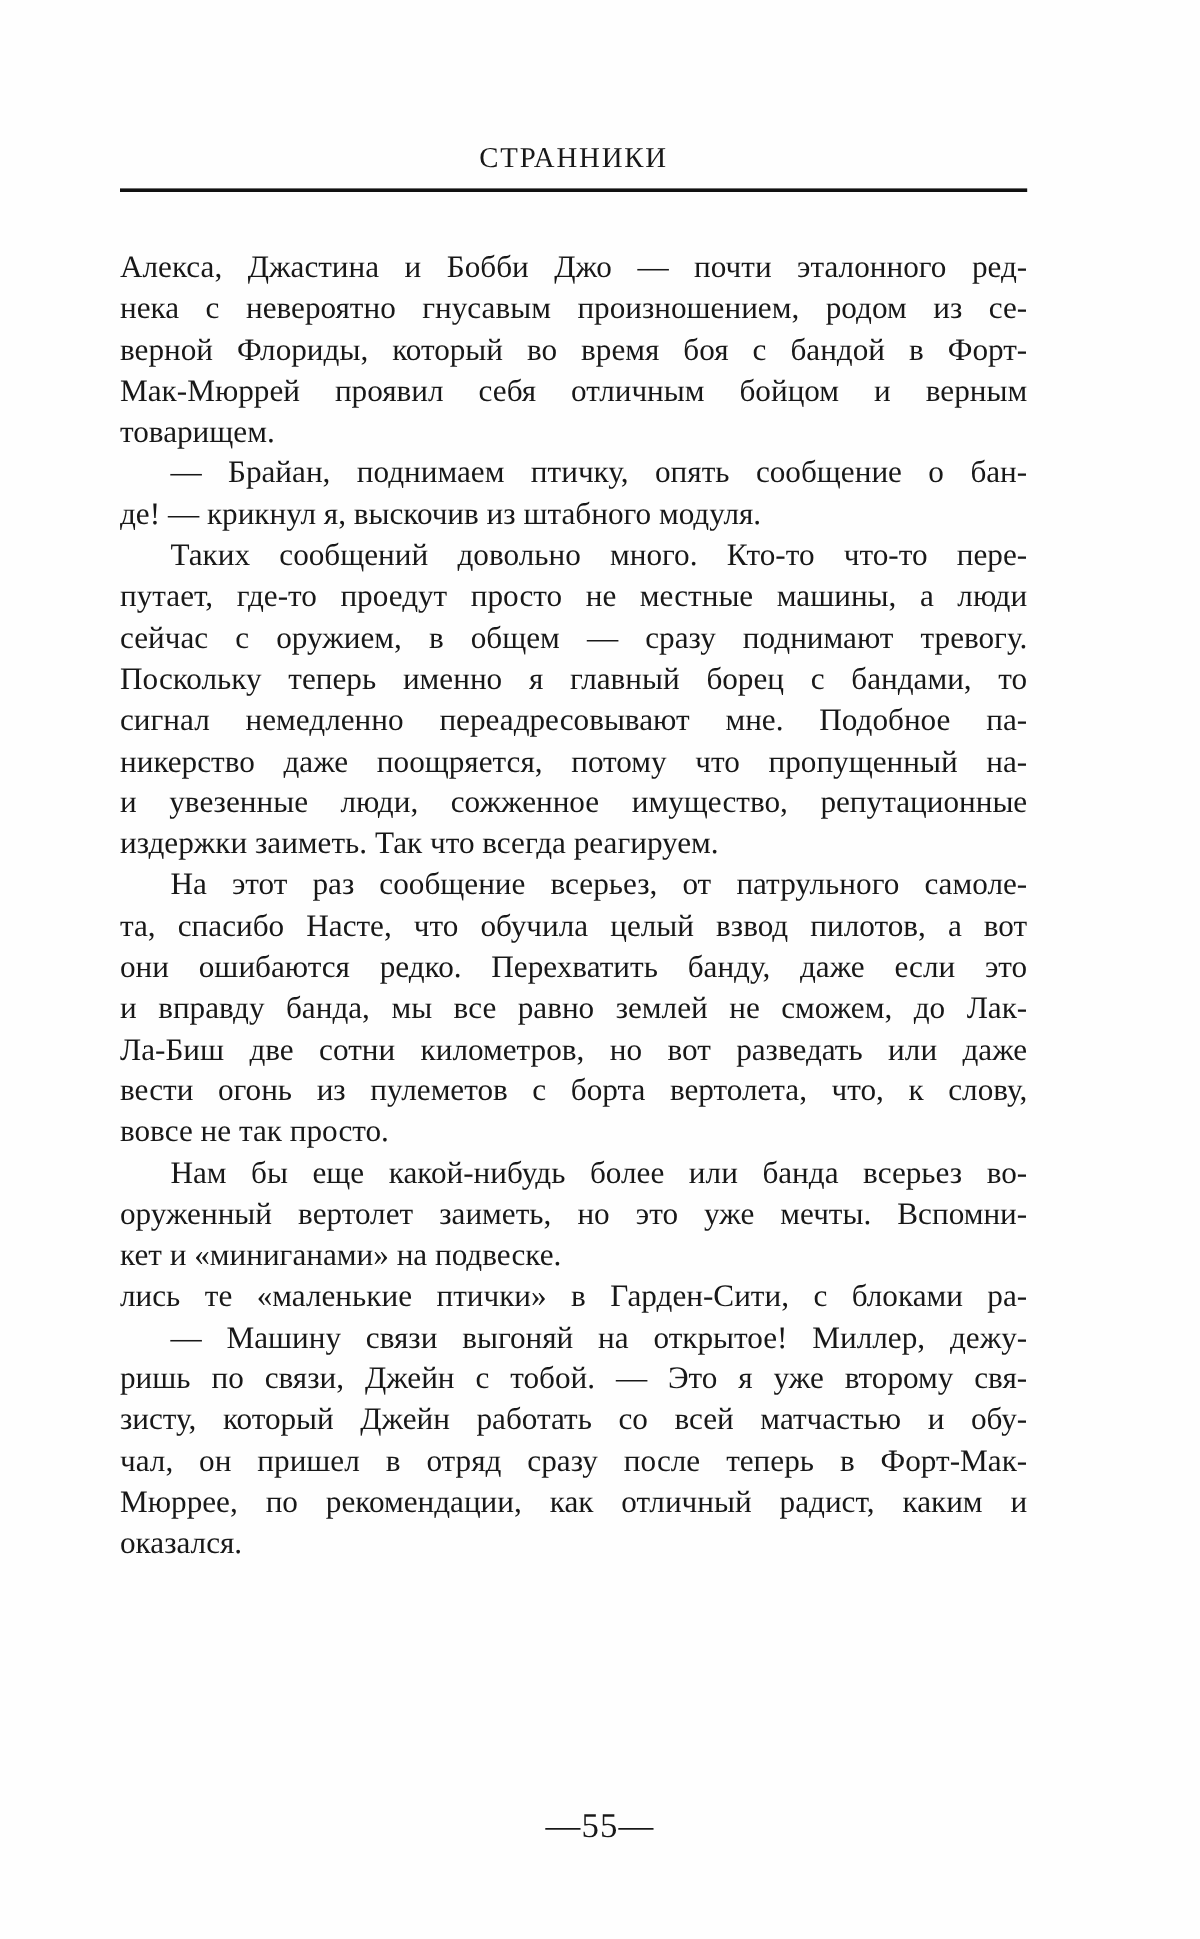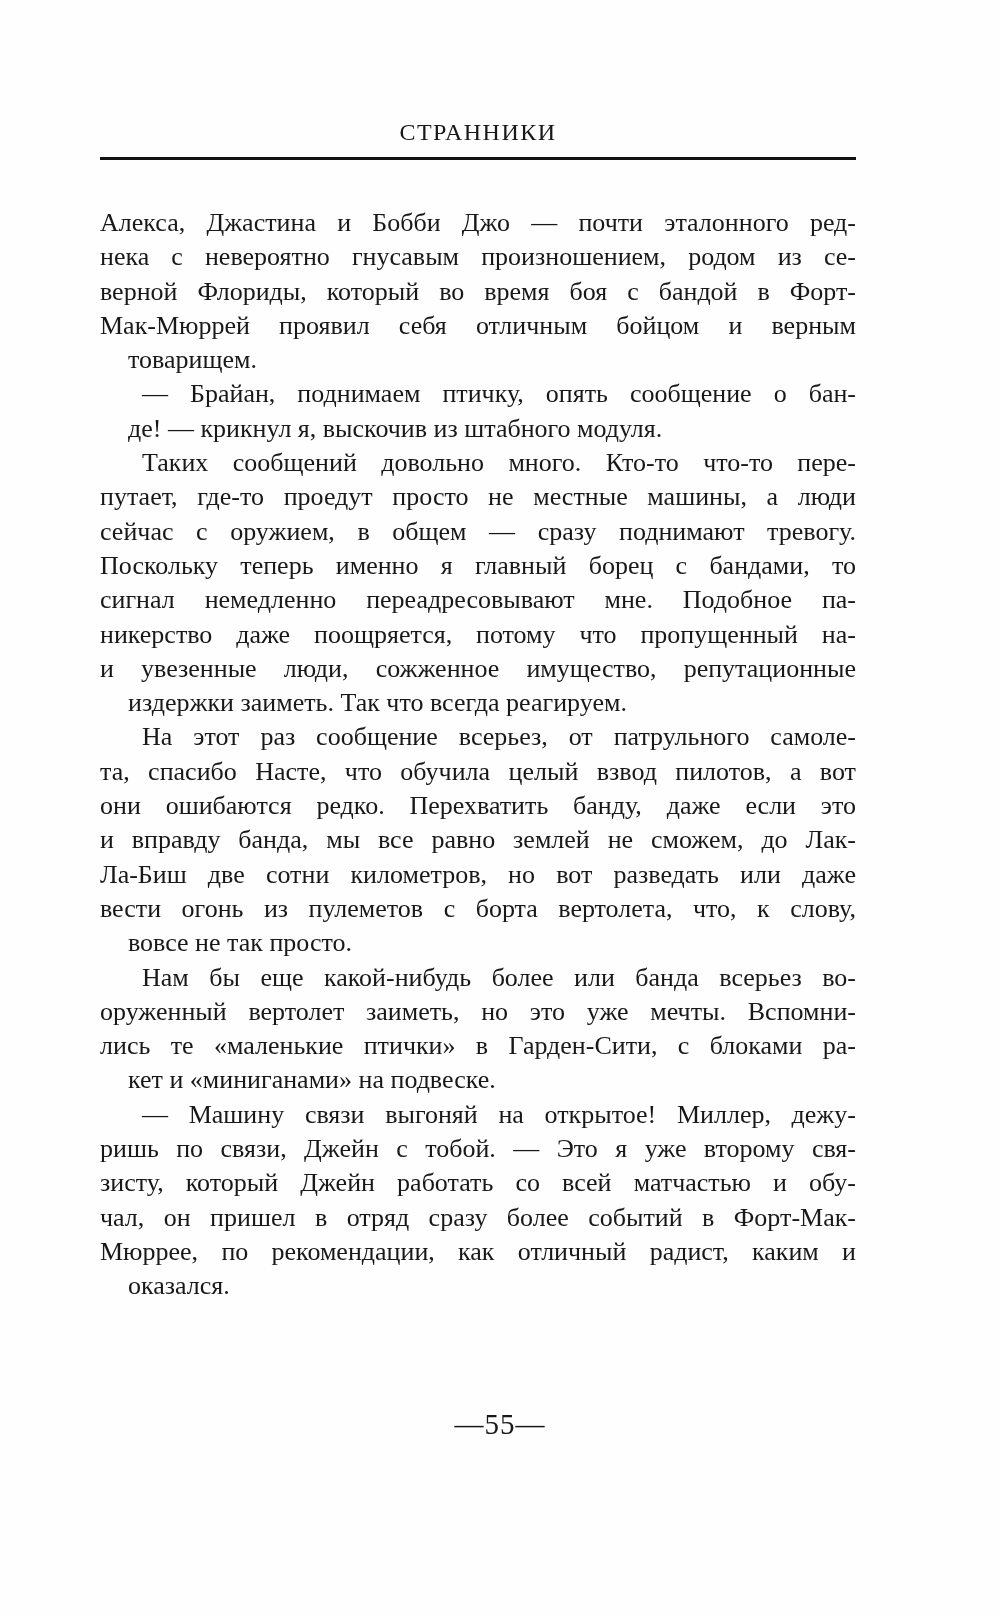--- a/index.html
+++ b/index.html
@@ -47,28 +47,27 @@
     font-size: 26px;
     line-height: 34.3px;
     color: var(--ink);
   }
   .line {
     text-align: justify;
     text-align-last: justify;
   }
   .line.last {
     text-align-last: left;
-    margin-left: 28px;
   }
   .line.indent {
     text-indent: 42px;
   }
   .page-number {
     position: absolute;
-    top: 1408px;
+    top: 1506px;
     left: 0;
     width: 100%;
     text-align: center;
     font-size: 29px;
     letter-spacing: 1px;
     color: var(--ink);
   }
 </style>
 </head>
 <body>
@@ -103,26 +102,26 @@
         <div class="line">та, спасибо Насте, что обучила целый взвод пилотов, а вот</div>
         <div class="line">они ошибаются редко. Перехватить банду, даже если это</div>
         <div class="line">и вправду банда, мы все равно землей не сможем, до Лак-</div>
         <div class="line">Ла-Биш две сотни километров, но вот разведать или даже</div>
         <div class="line">вести огонь из пулеметов с борта вертолета, что, к слову,</div>
         <div class="line last">вовсе не так просто.</div>
       </div>
       <div class="para">
         <div class="line indent">Нам бы еще какой-нибудь более или банда всерьез во-</div>
         <div class="line">оруженный вертолет заиметь, но это уже мечты. Вспомни-</div>
+        <div class="line last">кет и «миниганами» на подвеске.</div>
         <div class="line">лись те «маленькие птички» в Гарден-Сити, с блоками ра-</div>
-        <div class="line last">кет и «миниганами» на подвеске.</div>
       </div>
       <div class="para">
         <div class="line indent">— Машину связи выгоняй на открытое! Миллер, дежу-</div>
         <div class="line">ришь по связи, Джейн с тобой. — Это я уже второму свя-</div>
         <div class="line">зисту, который Джейн работать со всей матчастью и обу-</div>
-        <div class="line">чал, он пришел в отряд сразу более событий в Форт-Мак-</div>
+        <div class="line">чал, он пришел в отряд сразу после теперь в Форт-Мак-</div>
         <div class="line">Мюррее, по рекомендации, как отличный радист, каким и</div>
         <div class="line last">оказался.</div>
       </div>
     </main>
   <div class="page-number">—55—</div>
 </div>
 
 </body></html>

